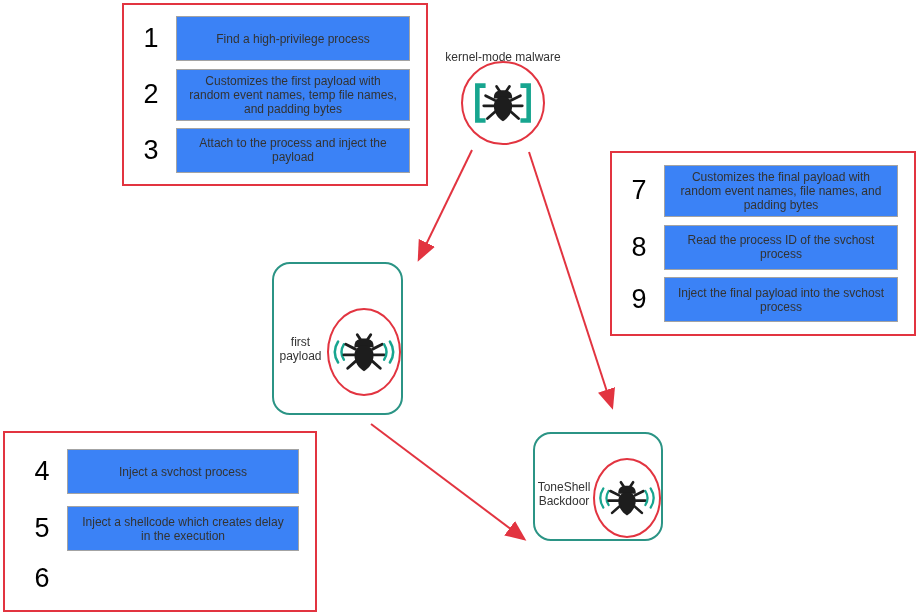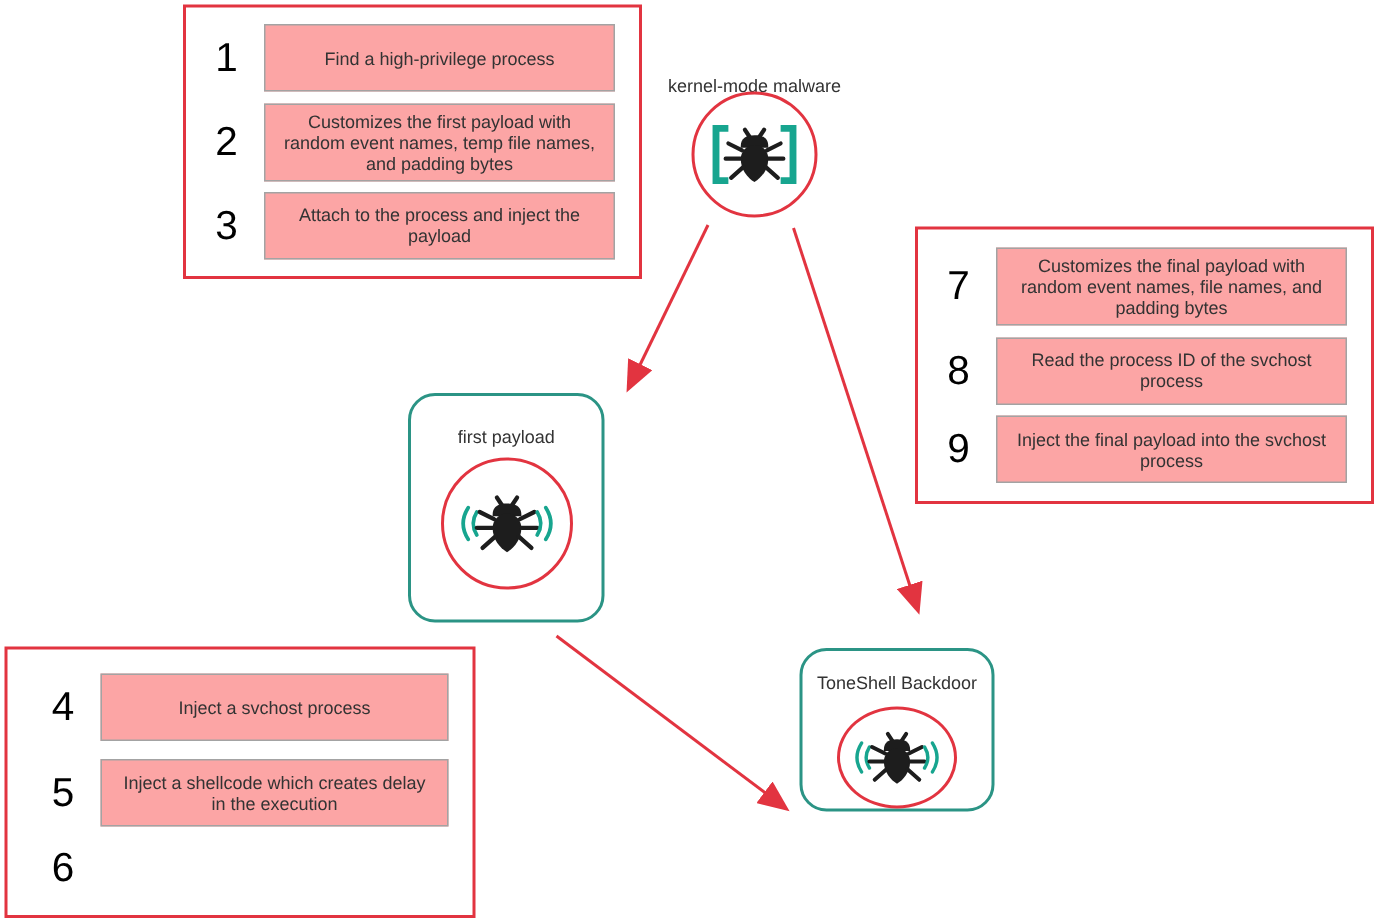--- a/index.html
+++ b/index.html
@@ -13,41 +13,41 @@
     position:absolute; border:2px solid #e23440; background:#ffffff;
     display:flex; flex-direction:column; justify-content:space-evenly;
     padding:4px 16px 4px 10px;
   }
   .step-row { display:flex; align-items:center; gap:8px; }
   .step-num {
     width:34px; text-align:center; font-size:27px; color:#000;
     font-weight:400; flex:0 0 auto;
   }
   .step-box {
-    flex:1; border:1px solid #a3a3a3; background:#fca5a5;
+    flex:1; border:1px solid #a3a3a3; background:#3b82f6;
     min-height:45px; display:flex; align-items:center; justify-content:center;
     text-align:center; font-size:12px; line-height:14px; color:#333;
     padding:4px 10px;
   }
   
   .node-label {
     position:absolute; text-align:center; font-size:12px; line-height:15px;
     color:#333;
     margin-top:20px;
   }
   
   .kernel-circle {
     position:absolute; left:461px; top:61px; width:84px; height:84px;
     border:2px solid #e23440; border-radius:50%;
     display:flex; align-items:center; justify-content:center; background:#fff;
   }
   
   .node-rect {
     position:absolute; border:2px solid #2b9485; border-radius:18px;
-    background:#ffffff; display:flex; flex-direction:column; align-items:center;
+    background:#ffffff; display:flex; flex-direction:row; align-items:center;
   }
   .node-rect .inner-label { font-size:12px; color:#333; text-align:center; }
   .red-circle {
     border:2px solid #e23440; border-radius:50%; background:#fff;
     display:flex; align-items:center; justify-content:center;
   }
   .hpp-rect { left:272px; top:262px; width:131px; height:153px; padding-top:20px; }
   .hpp-rect .red-circle { width:88px; height:88px; margin-top:7px; }
   .svc-rect { left:533px; top:432px; width:130px; height:109px; padding-top:14px;justify-content:flex-end; }
   .svc-rect .red-circle { width:80px; height:80px; margin-top:9px; }

